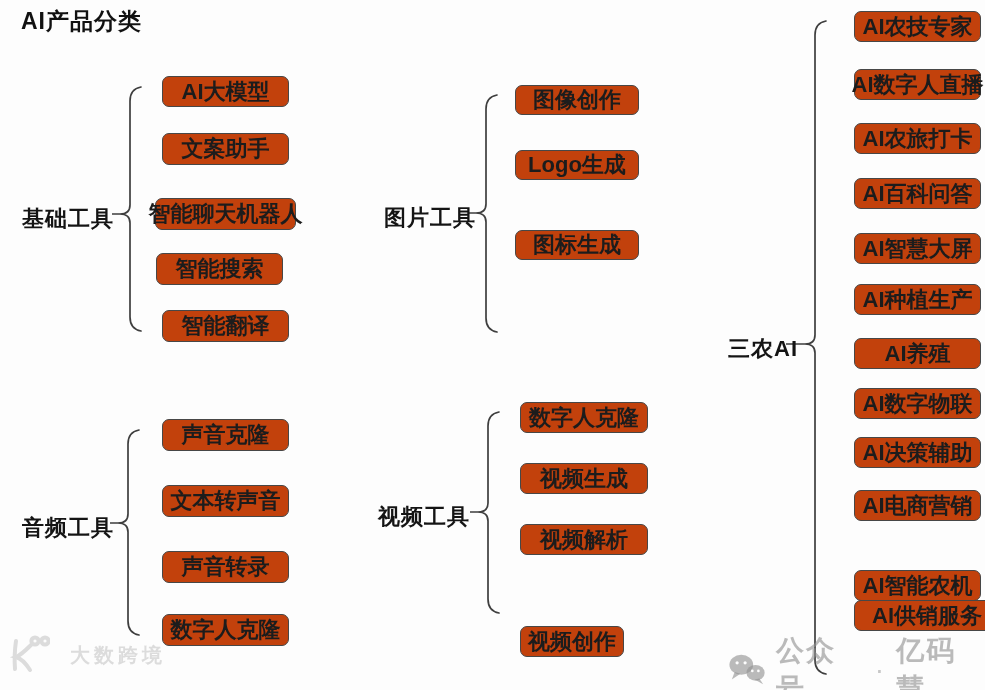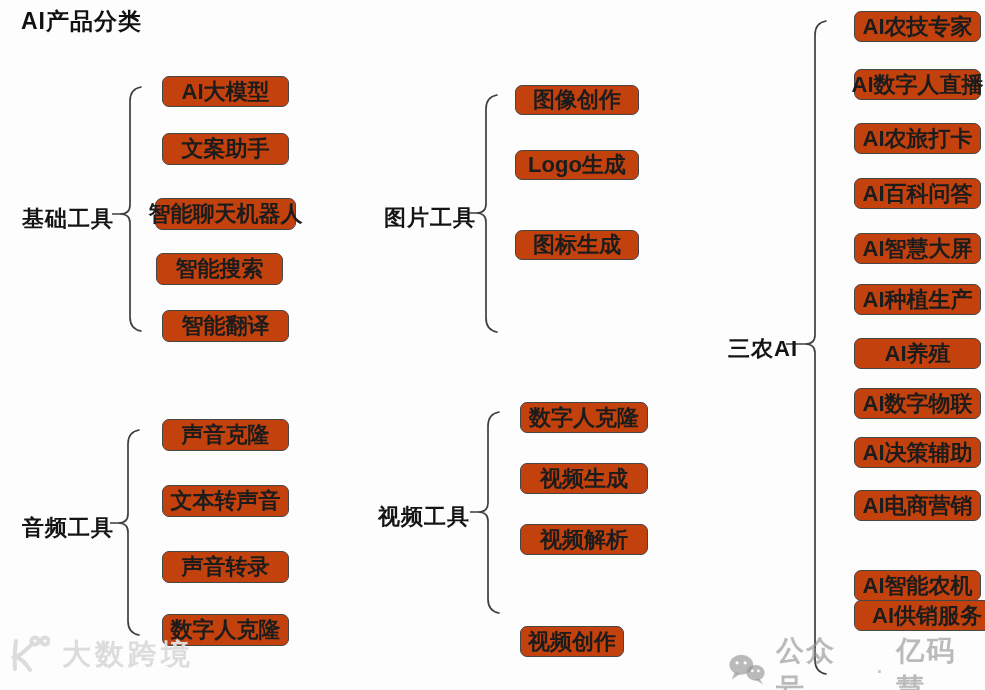--- a/index.html
+++ b/index.html
@@ -19,22 +19,22 @@
     font-size:22px;font-weight:700;color:#141414;letter-spacing:1px;white-space:nowrap;
   }
   .node{
     position:absolute;z-index:2;box-sizing:border-box;
     background:#c2410c;border:1.7px solid #474747;border-radius:7px;
     display:flex;align-items:center;justify-content:center;
     font-size:22px;font-weight:700;color:#1c1c1c;white-space:nowrap;text-align:right;
   }
   .wm-left{
     position:absolute;left:6px;top:634px;z-index:5;
-    display:flex;align-items:center;gap:12px;
-    color:#dcdcdc;font-size:29px;font-weight:800;letter-spacing:4px;
+    display:flex;align-items:center;gap:20px;
+    color:#dcdcdc;font-size:20px;font-weight:800;letter-spacing:4px;
   }
   .wm-right{
     position:absolute;left:728px;top:632px;z-index:5;
     display:flex;align-items:center;gap:10px;
     color:rgba(145,145,145,0.62);font-size:28px;font-weight:700;letter-spacing:2px;
   }
   .wm-right .sep{font-weight:400;opacity:.8;}
   .icon{display:inline-flex;align-items:center;justify-content:center;}
 </style>
 </head>

